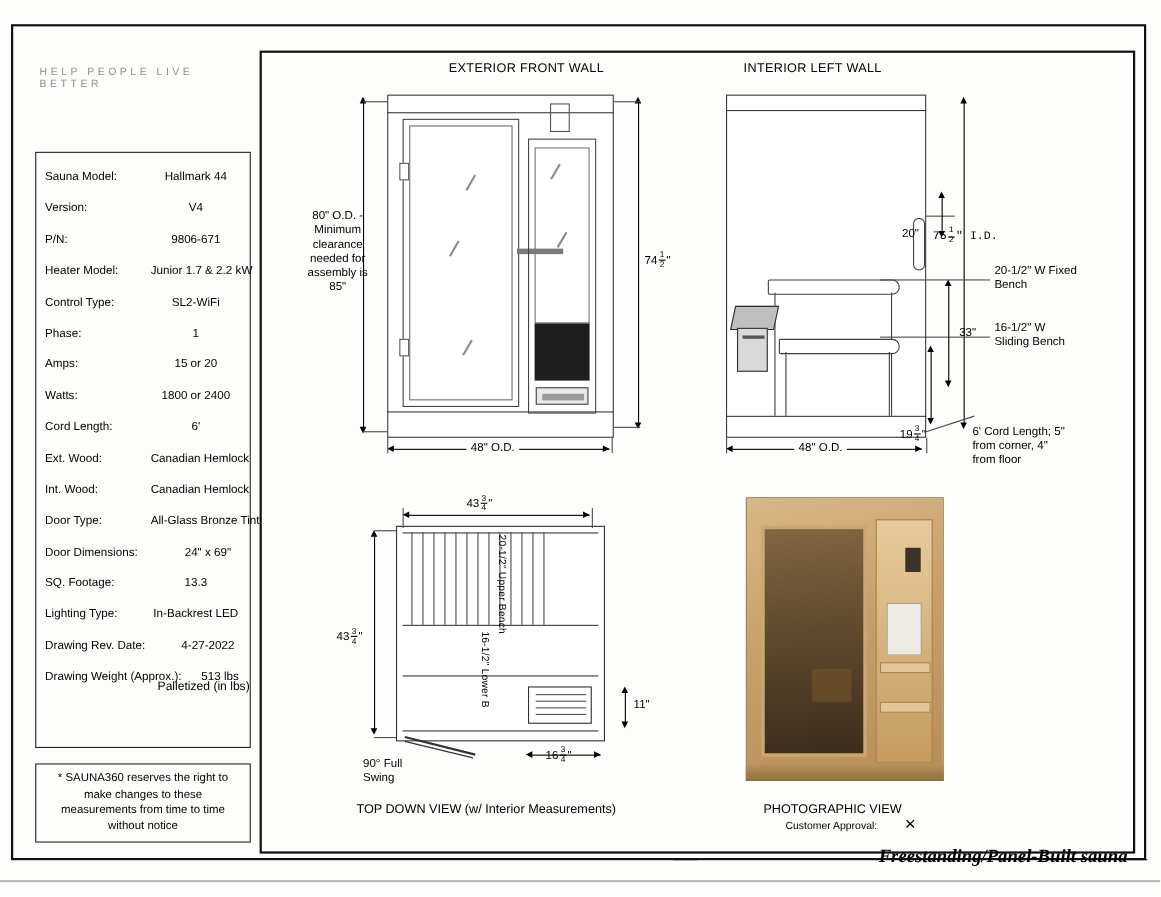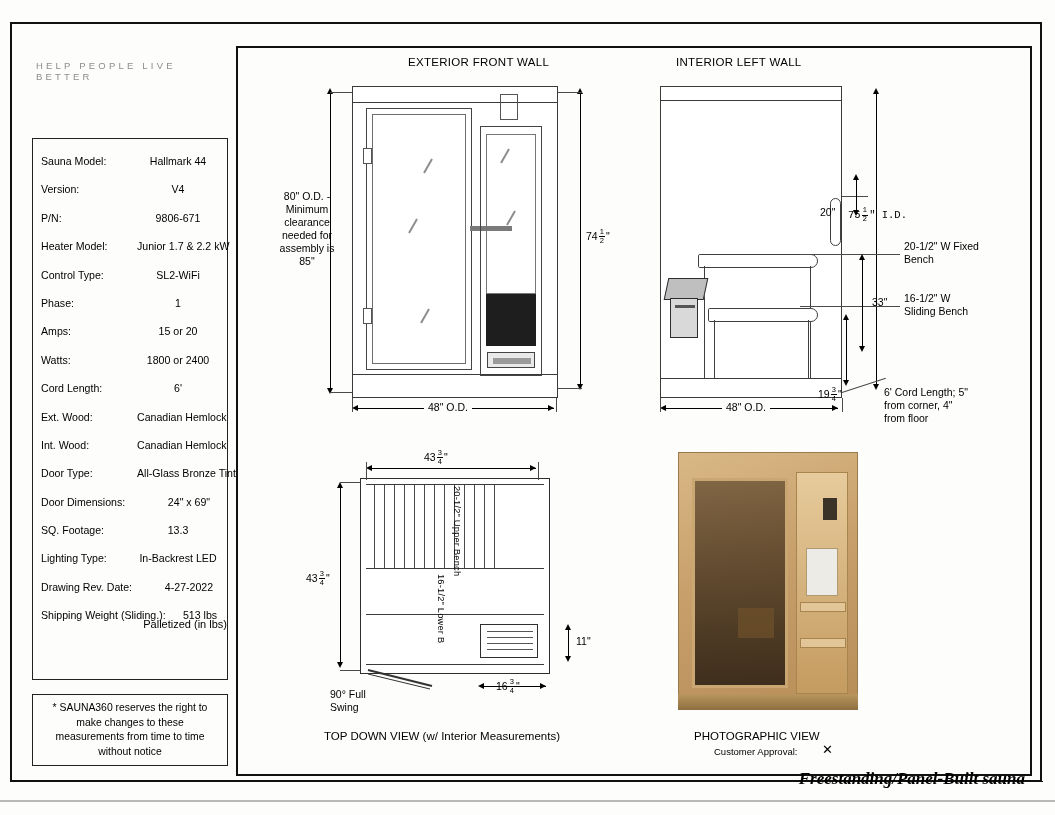--- a/index.html
+++ b/index.html
@@ -342,21 +342,21 @@
       </div>
     <div class="spec-row">
         <span class="spec-label">Lighting Type:</span>
         <span class="spec-value">In-Backrest LED</span>
       </div>
     <div class="spec-row wide">
         <span class="spec-label">Drawing Rev. Date:</span>
         <span class="spec-value">4-27-2022</span>
       </div>
     <div class="spec-row wide">
-        <span class="spec-label" style="flex:0 0 140px">Shipping Weight (Sliding.):</span>
+        <span class="spec-label" style="flex:0 0 140px">Drawing Weight (Approx.):</span>
         <span class="spec-value">513 lbs</span>
       </div>
     <div class="spec-sub">Palletized (in lbs)</div>
   </div>
 
   <div class="note-box">
     <div class="note-text">* SAUNA360 reserves the right to make changes to these measurements from time to time without notice</div>
   </div>
 
   <div class="draw-panel"></div>

